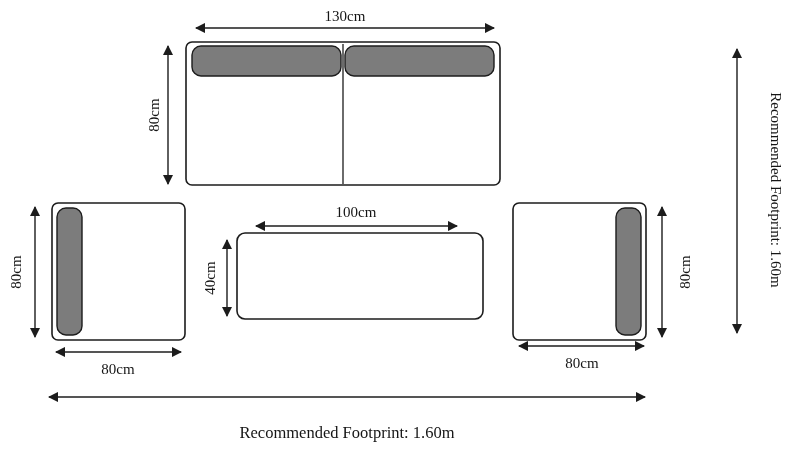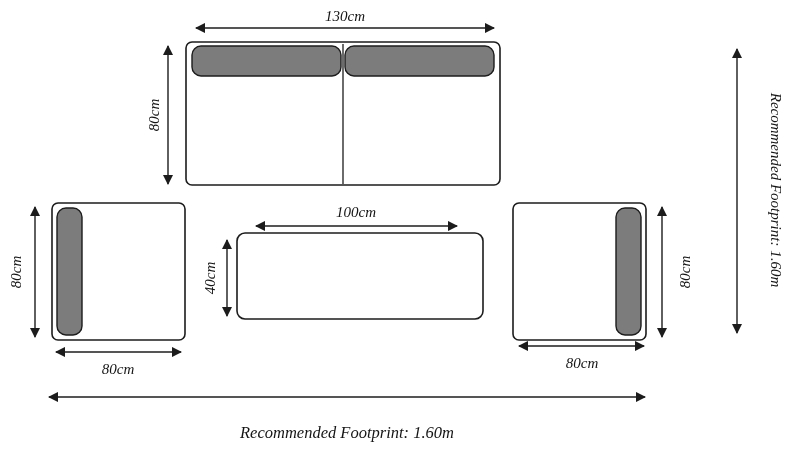--- a/index.html
+++ b/index.html
@@ -7,21 +7,20 @@
     --cushion:#7c7c7c;
     --bg:#ffffff;
   }
   html,body{margin:0;padding:0;background:var(--bg);}
   .stage{
     position:relative;
     width:798px;height:474px;
     background:var(--bg);
     font-family:"Liberation Serif","DejaVu Serif",serif;
     overflow:hidden;
-    font-style:italic;
   }
   svg{display:block;}
   .furniture{fill:#ffffff;stroke:var(--line);stroke-width:1.6;}
   .cushion{fill:var(--cushion);stroke:var(--line);stroke-width:1.4;}
   .divider{stroke:var(--line);stroke-width:1.3;}
   .dim{stroke:var(--line);stroke-width:1.4;fill:none;}
   .lbl{fill:#151515;font-size:15px;font-family:"Liberation Serif","DejaVu Serif",serif;}
   .lbl-big{fill:#151515;font-size:16.5px;font-family:"Liberation Serif","DejaVu Serif",serif;}
 </style>
 </head>

